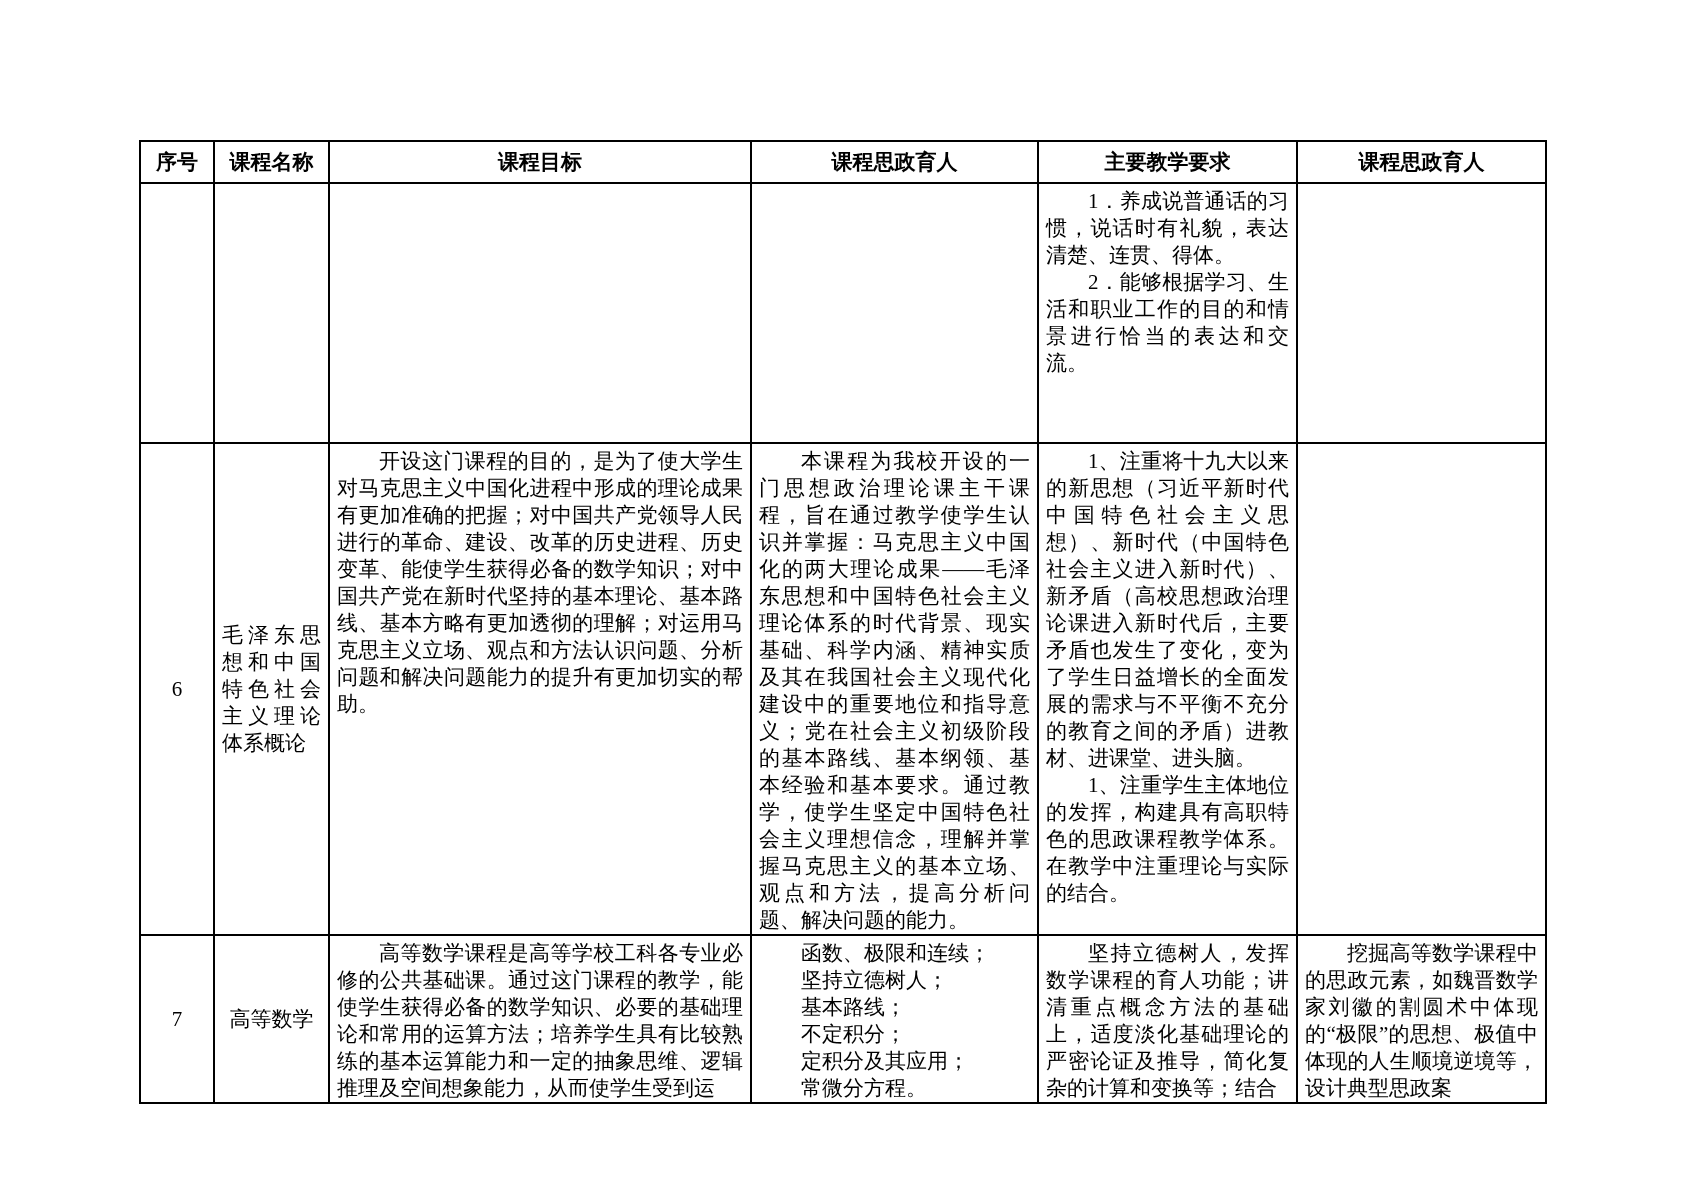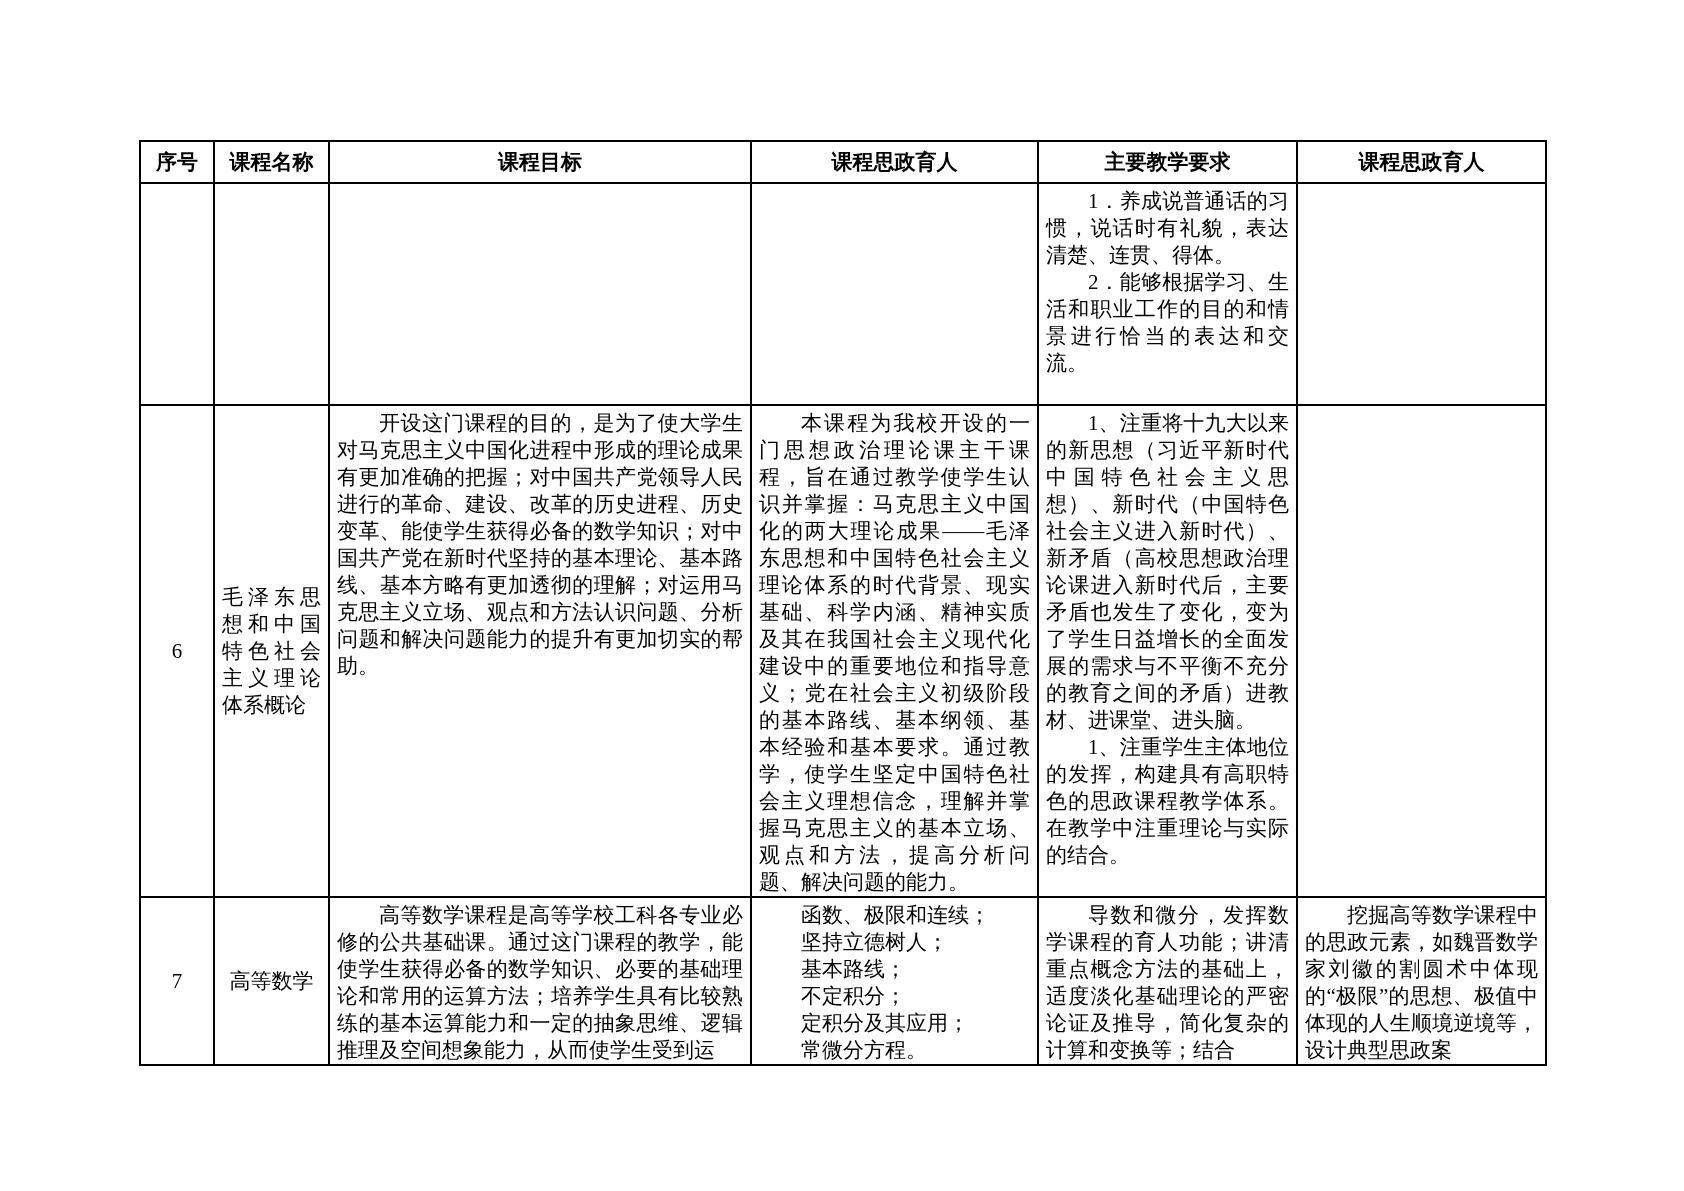--- a/index.html
+++ b/index.html
@@ -34,21 +34,21 @@
   td.seq-cell, td.course-cell {
     text-align:center; vertical-align:middle; padding:0 7px;
   }
   td.course-cell.long { text-align:justify; }
   td p { margin:0; text-indent:2em; }
   .pagenum {
     position:absolute; top:1053px; left:0; width:100%;
     text-align:center; font-size:19px; line-height:22px;
   }
   tr.h-header { height:42px;padding-left:34px; }
-  tr.h-cont   { height:222px; }
+  tr.h-cont   { height:260px; }
   tr.h-r6     { height:469px; }
   tr.h-r7     { height:164px; }
 </style>
 </head>
 <body>
 
 <div class="page">
 
   <table class="course-table">
     <colgroup>
@@ -106,21 +106,21 @@
       </td>
       <td>
         <p>函数、极限和连续；</p>
         <p>坚持立德树人；</p>
         <p>基本路线；</p>
         <p>不定积分；</p>
         <p>定积分及其应用；</p>
         <p>常微分方程。</p>
       </td>
       <td>
-        <p>导数和微分，发挥数学课程的育人功能；讲清重点概念方法的基础上，适度淡化基础理论的严密论证及推导，简化复杂的计算和变换等；结合</p>
+        <p>坚持立德树人，发挥数学课程的育人功能；讲清重点概念方法的基础上，适度淡化基础理论的严密论证及推导，简化复杂的计算和变换等；结合</p>
       </td>
       <td>
         <p>挖掘高等数学课程中的思政元素，如魏晋数学家刘徽的割圆术中体现的“极限”的思想、极值中体现的人生顺境逆境等，设计典型思政案</p>
       </td>
     </tr>
   </tbody>
     </table>
 
 
 </div>

